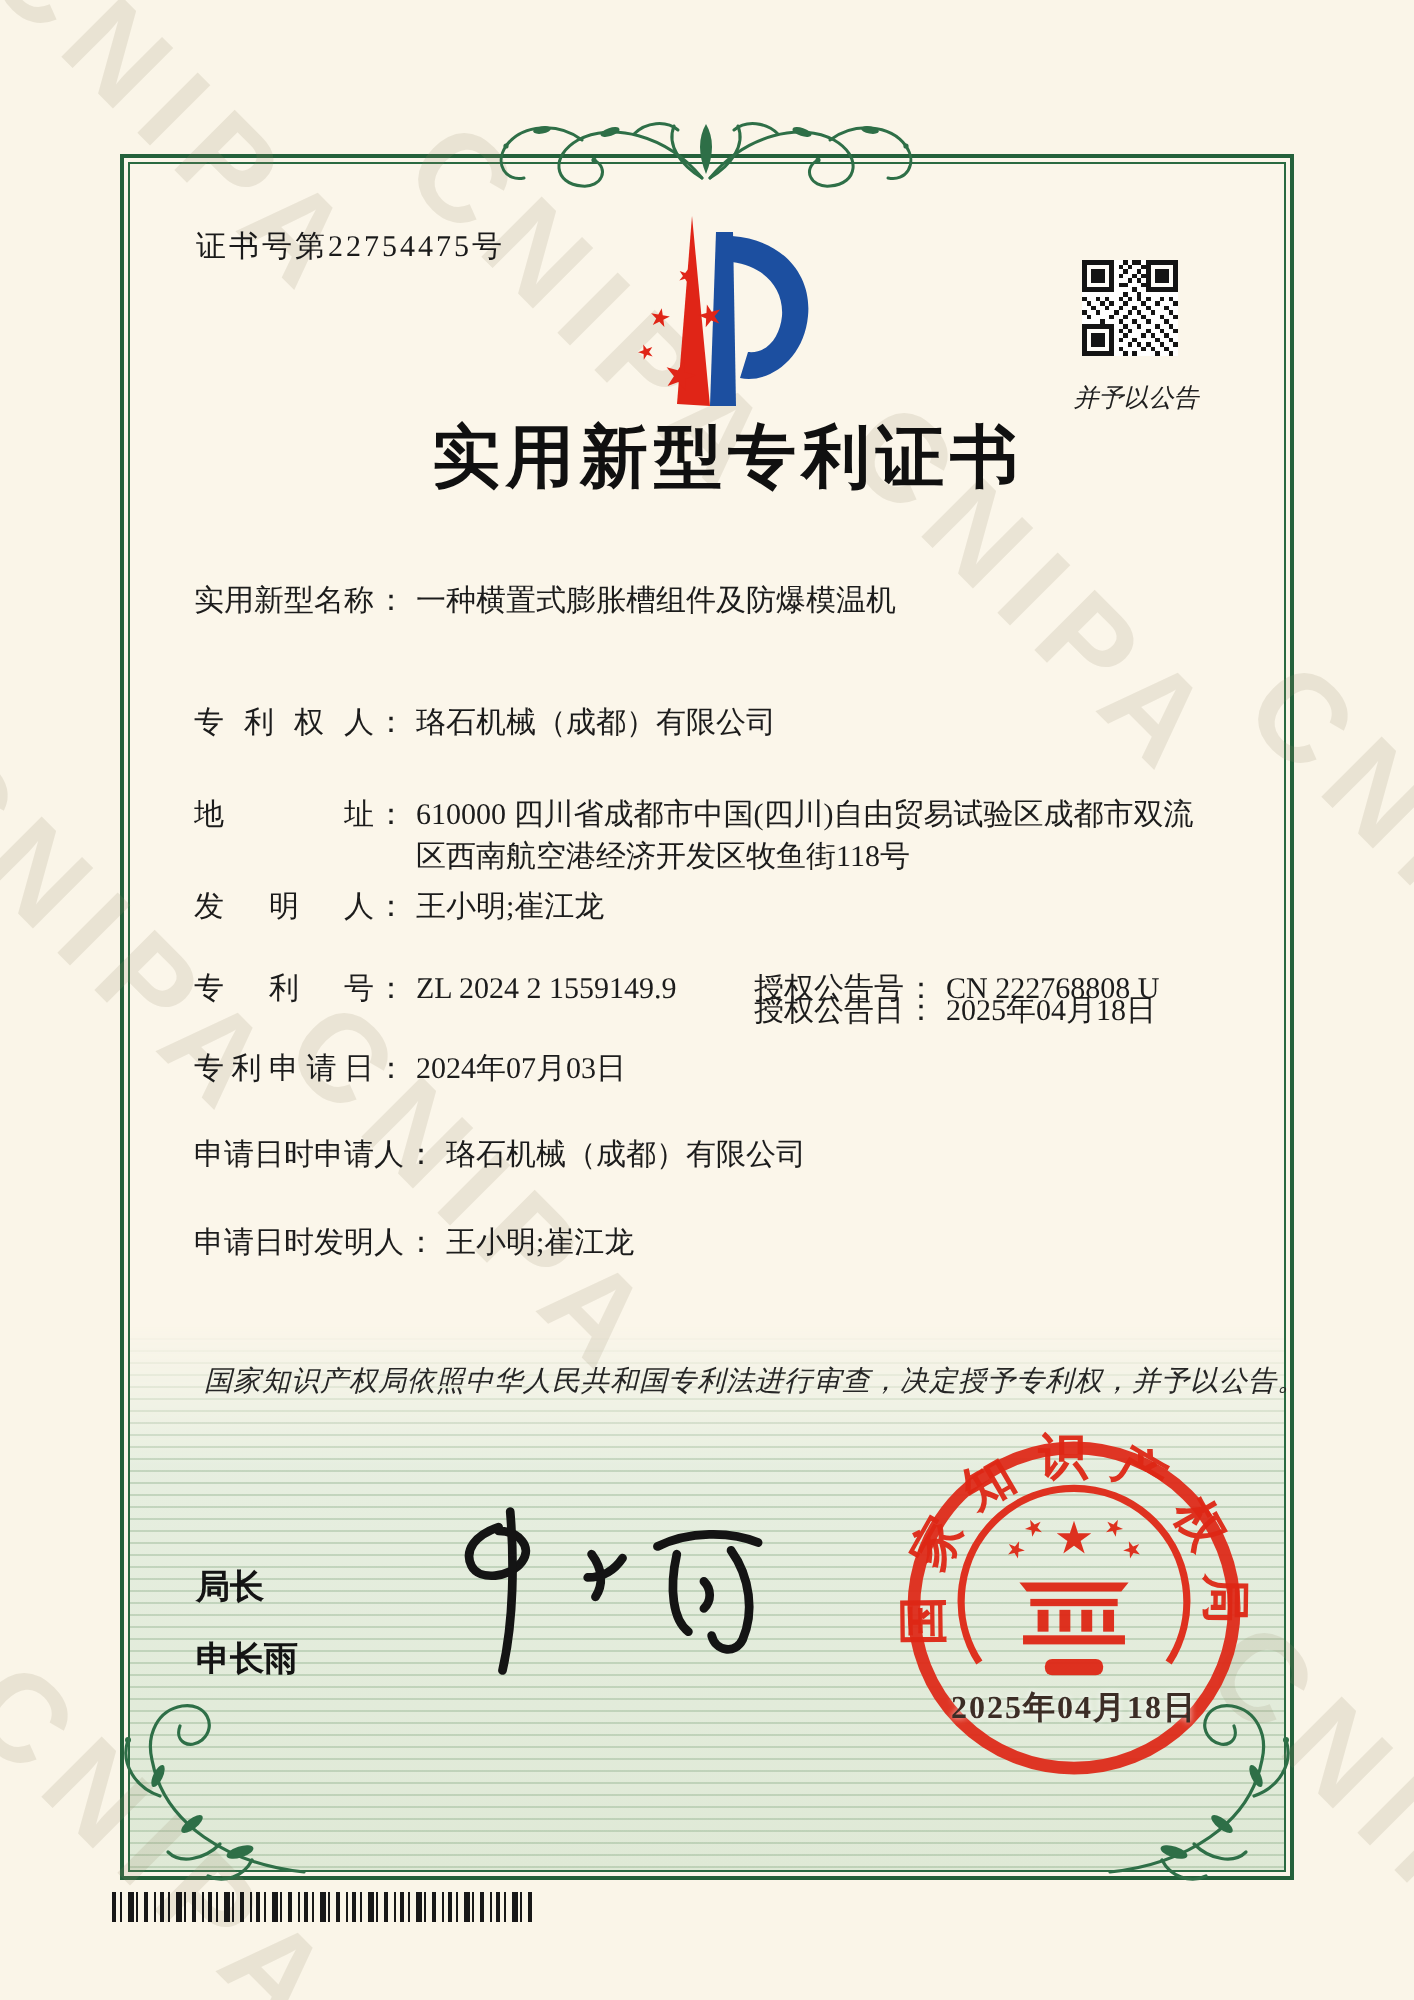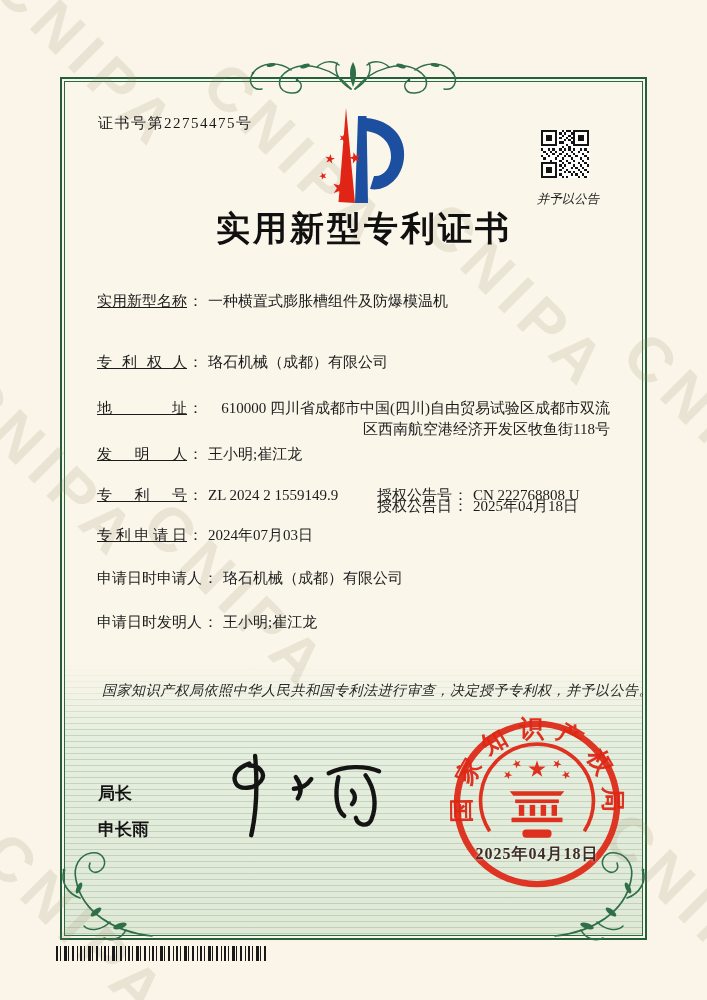--- a/index.html
+++ b/index.html
@@ -28,25 +28,25 @@
   #qr{left:541px;top:130px;}
   #qr-caption{left:518px;top:191px;width:100px;text-align:center;font-size:12.5px;
               font-style:italic;color:#1f1f1f;}
   #title{left:64px;top:206px;width:528px;text-align:center;font-size:34px;
          font-weight:600;letter-spacing:3px;color:#101010;padding-left:36px;}
 
   .f-row{position:absolute;z-index:3;left:97px;display:flex;align-items:flex-start;
          font-size:15px;color:#1c1c1c;line-height:20px;}
   .f-row.rcol{left:377px;}
   .jlab{flex:0 0 auto;width:90px;text-align:justify;text-align-last:justify;
-        white-space:nowrap;text-decoration:underline;}
+        white-space:nowrap;}
   .nlab{flex:0 0 auto;white-space:nowrap;}
   .colon{flex:0 0 auto;padding:0 5px 0 1px;}
   .val{white-space:nowrap;}
-  .val.wrap{white-space:normal;width:402px;line-height:21px;text-align:right;}
+  .val.wrap{white-space:normal;width:402px;line-height:21px;}
 
   .stmt{position:absolute;z-index:3;left:64px;width:579px;text-align:center;
         font-size:14px;font-style:italic;color:#262626;letter-spacing:.5px;
         white-space:nowrap;margin-left:24px;}
   #stmt1{top:682px;}
   #stmt2{top:710px;}
 
   .sig-label{position:absolute;z-index:3;left:98px;
              font:600 17px "Liberation Sans",sans-serif;color:#141414;}
   #sig-title{top:782px;}

